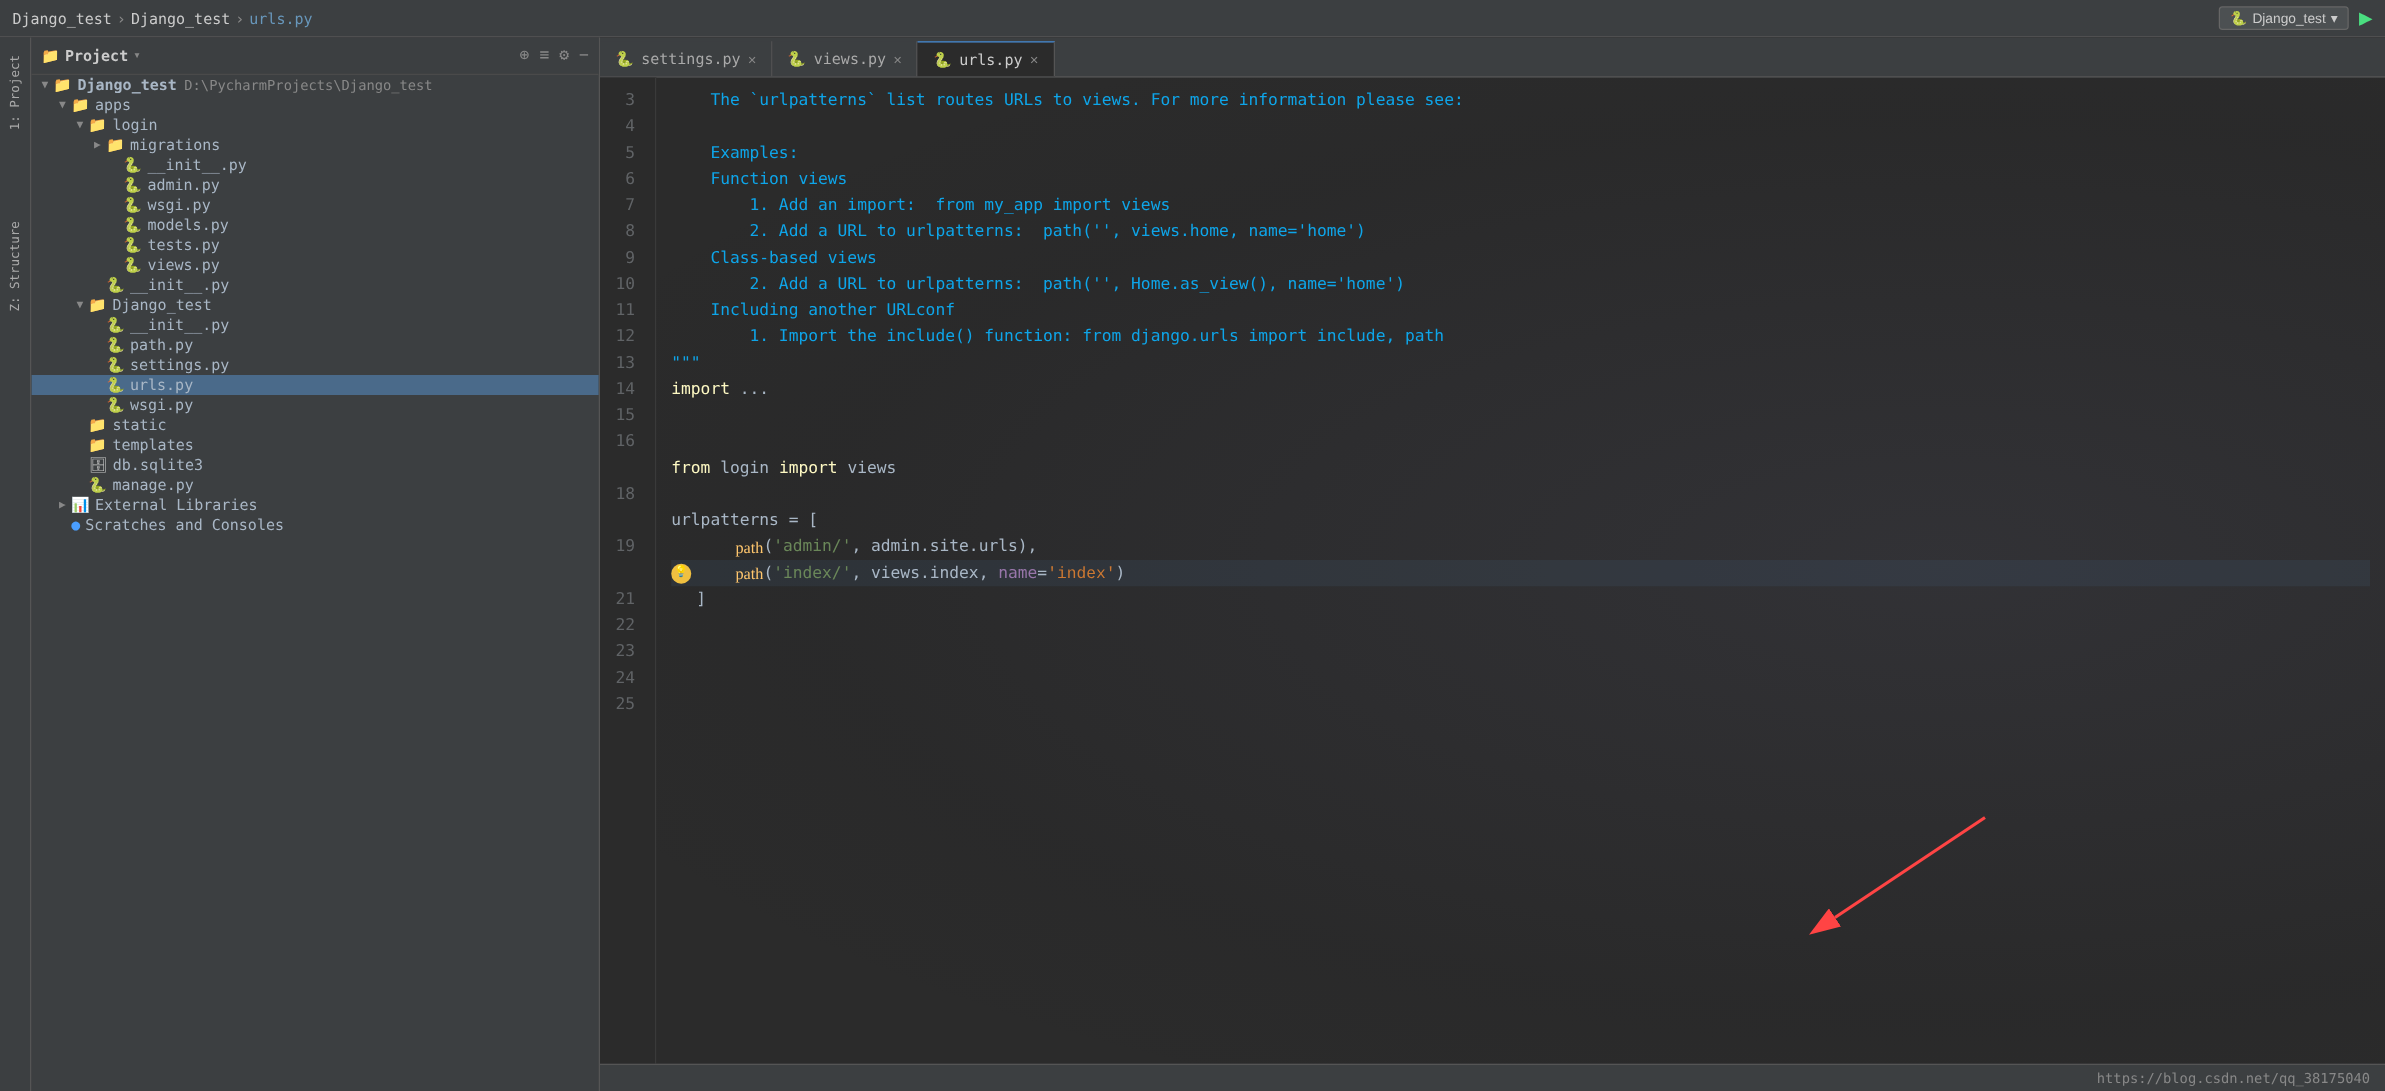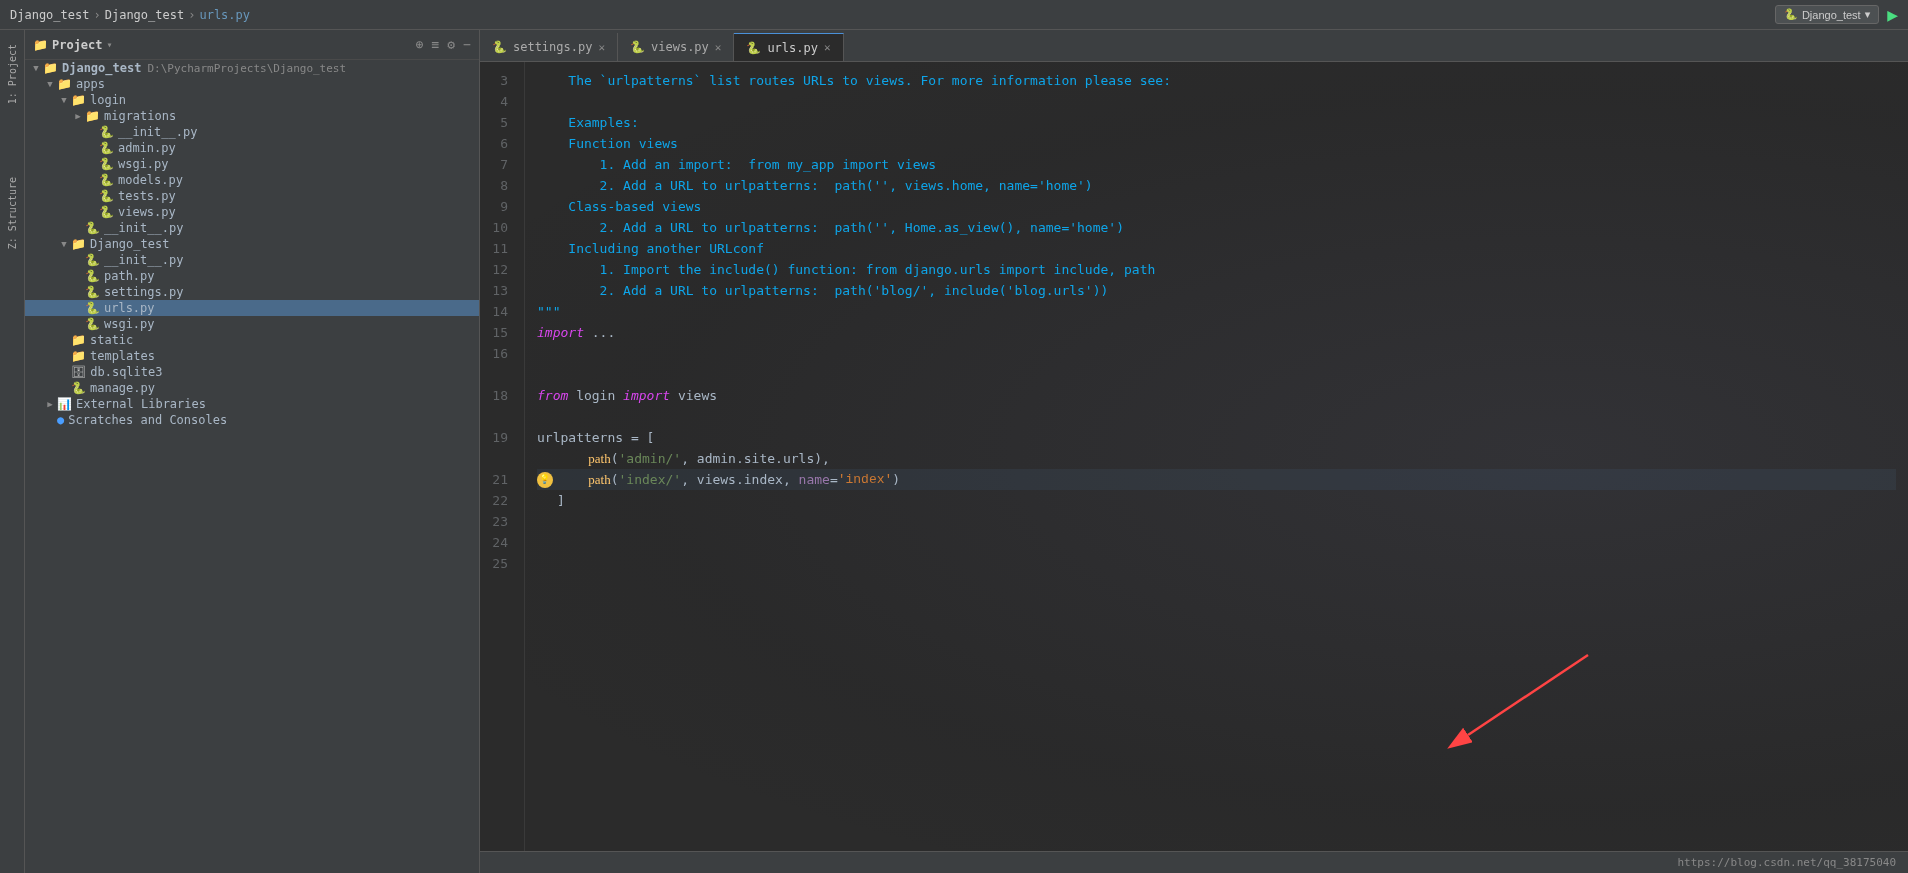--- a/index.html
+++ b/index.html
@@ -257,21 +257,21 @@
       font-size: 9px;
       margin-right: 4px;
       flex-shrink: 0;
       color: #333;
     }
     .code-line .bulb-spacer { width: 20px; display: inline-block; }
 
     
     .c-comment { color: #0ea5e9; }
     .c-string { color: #6a8759; }
-    .c-keyword { color: #d946ef; font-style: italic; }
+    .c-keyword { color: #fef9c3; }
     .c-function { color: #ffc66d; font-family: Liberation Serif, serif; }
     .c-link { color: #287bde; text-decoration: underline; }
     .c-text { color: #a9b7c6; }
     .c-red { color: #cc7832; font-family: Liberation Mono, monospace; }
     .c-name-keyword { color: #9876aa; }
 
     
     #arrow-annotation {
       position: absolute;
       bottom: 80px;
@@ -600,23 +600,20 @@
         </div>
 
         <div class="code-line">
           <span class="c-comment">    Including another URLconf</span>
         </div>
 
         <div class="code-line">
           <span class="c-comment">        1. Import the include() function: from django.urls import include, path</span>
         </div>
 
-        <div class="code-line">
-          <span class="c-comment">        2. Add a URL to urlpatterns:  path('blog/', include('blog.urls'))</span>
-        </div>
 
         <div class="code-line">
           <span class="c-comment">"""</span>
         </div>
 
         <div class="code-line">
           <span class="c-keyword">import</span><span class="c-text"> ...</span>
         </div>
 
         <div class="code-line"><span class="c-text"> </span></div>

